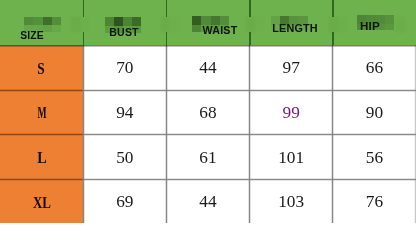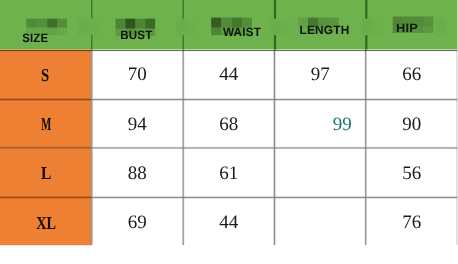--- a/index.html
+++ b/index.html
@@ -123,23 +123,25 @@
       <i style="background: rgba(18, 46, 10, 0.19);"></i>
     </div>
     <div class="cell" style="left: 41.3px; top: 68.65px; font-size: 16.6px; font-weight: 700; color: rgb(20, 10, 4); transform: translate(-50%, -50%) scaleX(0.8);">S</div>
     <div class="cell" style="left: 124.8px; top: 68.35px; font-size: 17.3px; color: rgb(26, 26, 26); transform: translate(-50%, -50%);">70</div>
     <div class="cell" style="left: 208px; top: 68.35px; font-size: 17.3px; color: rgb(26, 26, 26); transform: translate(-50%, -50%);">44</div>
     <div class="cell" style="left: 291.2px; top: 68.35px; font-size: 17.3px; color: rgb(26, 26, 26); transform: translate(-50%, -50%);">97</div>
     <div class="cell" style="left: 374.4px; top: 68.35px; font-size: 17.3px; color: rgb(26, 26, 26); transform: translate(-50%, -50%);">66</div>
     <div class="cell" style="left: 42px; top: 113.35px; font-size: 16.6px; font-weight: 700; color: rgb(20, 10, 4); transform: translate(-50%, -50%) scaleX(0.58);">M</div>
     <div class="cell" style="left: 124.8px; top: 113.05px; font-size: 17.3px; color: rgb(26, 26, 26); transform: translate(-50%, -50%);">94</div>
     <div class="cell" style="left: 208px; top: 113.05px; font-size: 17.3px; color: rgb(26, 26, 26); transform: translate(-50%, -50%);">68</div>
-    <div class="cell" style="left: 291.2px; top: 113.05px; font-size: 17.3px; color: #0f766e; transform: translate(-50%, -50%); margin-left: 20px;">99</div>
+    <div class="cell" style="left: 291.2px; top: 113.05px; font-size: 17.3px; color: #701a75; transform: translate(-50%, -50%);">99</div>
     <div class="cell" style="left: 374.4px; top: 113.05px; font-size: 17.3px; color: rgb(26, 26, 26); transform: translate(-50%, -50%);">90</div>
     <div class="cell" style="left: 41.6px; top: 158.05px; font-size: 16.6px; font-weight: 700; color: rgb(20, 10, 4); transform: translate(-50%, -50%) scaleX(0.85);">L</div>
-    <div class="cell" style="left: 124.8px; top: 157.75px; font-size: 17.3px; color: rgb(26, 26, 26); transform: translate(-50%, -50%);">88</div>
+    <div class="cell" style="left: 124.8px; top: 157.75px; font-size: 17.3px; color: rgb(26, 26, 26); transform: translate(-50%, -50%);">50</div>
     <div class="cell" style="left: 208px; top: 157.75px; font-size: 17.3px; color: rgb(26, 26, 26); transform: translate(-50%, -50%);">61</div>
+    <div class="cell" style="left: 291.2px; top: 157.75px; font-size: 17.3px; color: rgb(26, 26, 26); transform: translate(-50%, -50%);">101</div>
     <div class="cell" style="left: 374.4px; top: 157.75px; font-size: 17.3px; color: rgb(26, 26, 26); transform: translate(-50%, -50%);">56</div>
     <div class="cell" style="left: 41.6px; top: 202.75px; font-size: 16.6px; font-weight: 700; color: rgb(20, 10, 4); transform: translate(-50%, -50%) scaleX(0.78);">XL</div>
     <div class="cell" style="left: 124.8px; top: 202.45px; font-size: 17.3px; color: rgb(26, 26, 26); transform: translate(-50%, -50%);">69</div>
     <div class="cell" style="left: 208px; top: 202.45px; font-size: 17.3px; color: rgb(26, 26, 26); transform: translate(-50%, -50%);">44</div>
+    <div class="cell" style="left: 291.2px; top: 202.45px; font-size: 17.3px; color: rgb(26, 26, 26); transform: translate(-50%, -50%);">103</div>
     <div class="cell" style="left: 374.4px; top: 202.45px; font-size: 17.3px; color: rgb(26, 26, 26); transform: translate(-50%, -50%);">76</div>
   </div>
 
 </body></html>

